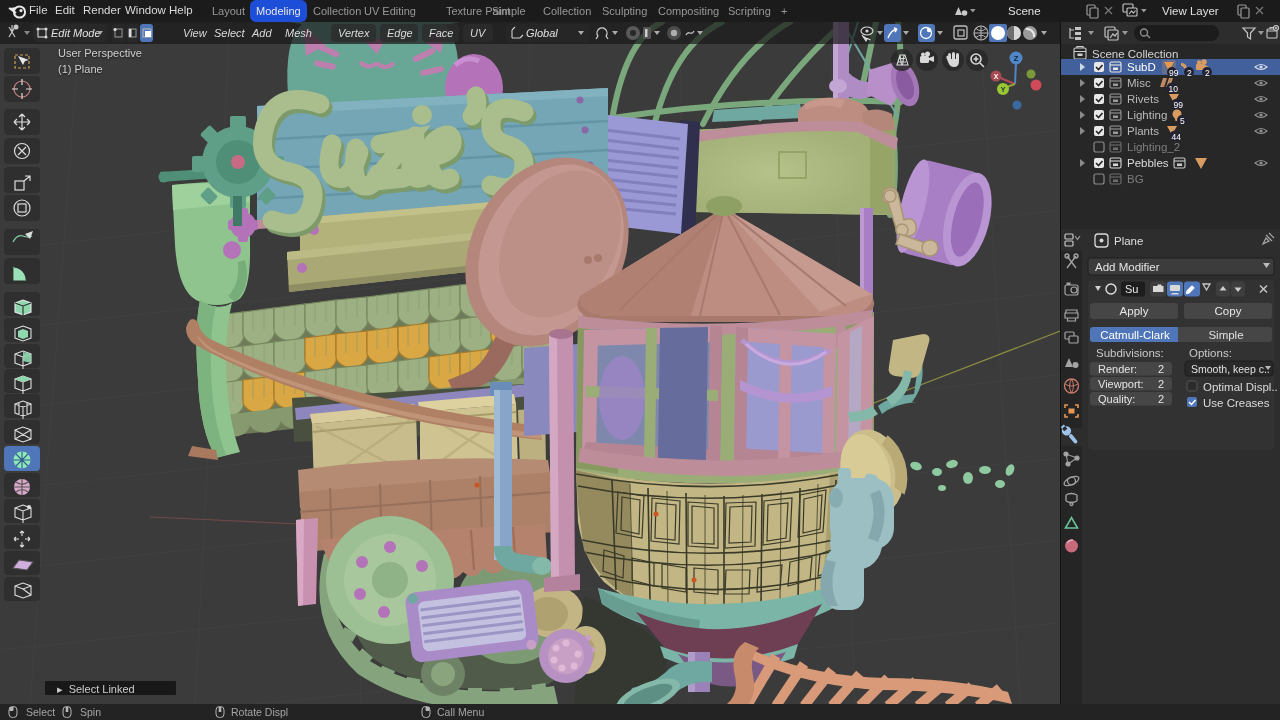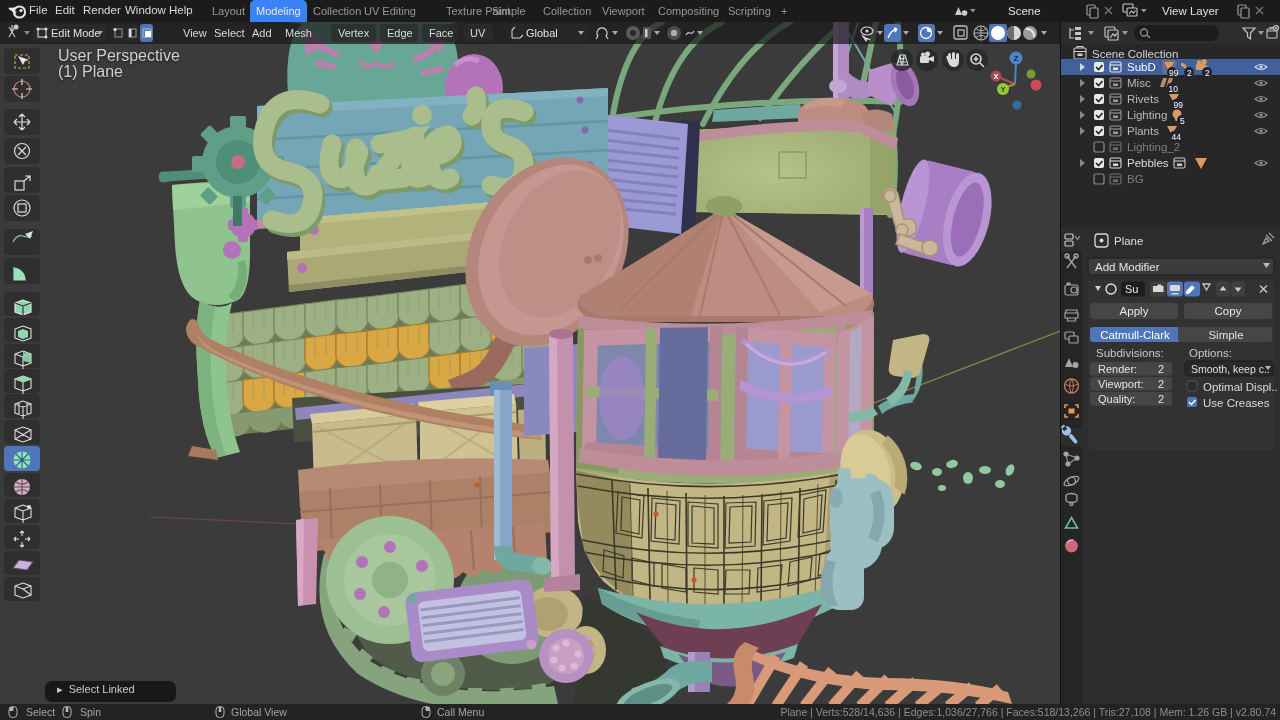--- a/index.html
+++ b/index.html
@@ -5,31 +5,31 @@
   * { margin:0; padding:0; box-sizing:border-box; }
   html,body { width:1280px; height:720px; overflow:hidden; background:#111; }
   body { font-family:"Liberation Sans", sans-serif; -webkit-font-smoothing:antialiased; }
   #app { position:absolute; left:0; top:0; width:1280px; height:720px; }
   .abs { position:absolute; }
 
   
   #topbar { left:0; top:0; width:1280px; height:22px; background:#1b1b1b; color:#d9d9d9; font-size:11.5px; }
   #topbar .menu { position:absolute; top:4px; color:#dadada; }
   #topbar .tab { position:absolute; top:0; height:22px; line-height:22px; padding:0 6px; color:#989898; font-size:11px; border-radius:5px 5px 0 0;text-align:right; }
-  #topbar .tab.active { background:#3b82f6; color:#e8e8e8; }
+  #topbar .tab.active { background:#1d4ed8; color:#e8e8e8;border-radius:6px; }
 
   
   #viewport { left:0; top:22px; width:1060px; height:682px; background:#3b3b3b; overflow:hidden; }
-  #vp-header { left:0; top:0; width:1060px; height:22px; background:rgba(26,26,28,0.72); z-index:30; }
+  #vp-header { left:0; top:0; width:1060px; height:22px; background:rgba(26,26,28,0.72); z-index:30;font-style:italic; }
 
   
   #toolbar { left:3px; top:26px; width:38px; z-index:30; }
 
   
-  .ov-text { color:#d0d0d0; font-size:16px; text-shadow:0 1px 2px rgba(0,0,0,0.6); z-index:20; }
+  .ov-text { color:#d0d0d0; font-size:11px; text-shadow:0 1px 2px rgba(0,0,0,0.6); z-index:20; }
 
   
   #outliner { left:1061px; top:22px; width:219px; height:207px; background:#be185d; }
 
   
   #props { left:1061px; top:229px; width:219px; height:475px; background:#0f766e;text-decoration:underline; }
 
   
   #status { left:0; top:704px; width:1280px; height:16px; background:#232323; color:#a5a5a5; font-size:10.5px; line-height:16px; }
 </style>
@@ -49,21 +49,21 @@
     <span class="menu" style="left:83px">Render</span>
     <span class="menu" style="left:125px">Window</span>
     <span class="menu" style="left:169px">Help</span>
     <span class="tab" style="left:206px">Layout</span>
     <span class="tab active" style="left:250px">Modeling</span>
     <span class="tab" style="left:307px">Collection</span>
     <span class="tab" style="left:358px">UV Editing</span>
     <span class="tab" style="left:440px">Texture Paint</span>
     <span class="tab" style="left:486px">Simple</span>
     <span class="tab" style="left:537px">Collection</span>
-    <span class="tab" style="left:596px">Viewport</span>
+    <span class="tab" style="left:596px">Sculpting</span>
     <span class="tab" style="left:652px">Compositing</span>
     <span class="tab" style="left:722px">Scripting</span>
     <span class="tab" style="left:775px">+</span>
 
     <svg class="abs" style="left:950px;top:0" width="330" height="22" viewBox="0 0 330 22">
       <g fill="#c9c9c9">
           <path d="M5 15 l3.5-8 3.5 8 z"></path>
           <circle cx="14.5" cy="13" r="2.8"></circle>
           <path d="M16 5 l2 2 m-3-0.5 l0.5-2.5"></path>
         </g>
@@ -901,21 +901,21 @@
               <path d="M12 5 l8-3 8 3 v9 l-8 3 -8-3 z M12 5 l8 3 8-3" stroke="#ddd"></path>
               <path d="M20 8 l8 6" stroke="#ddd"></path>
             </g>
         </g>
       </svg>
     </div>
 
     <div class="ov-text abs" style="left:58px;top:25px">User Perspective</div>
     <div class="ov-text abs" style="left:58px;top:41px">(1) Plane</div>
 
-    <div class="abs" style="left:45px;top:659px;width:131px;height:21px;background:#181818;border-radius:7px;z-index:25">
+    <div class="abs" style="left:45px;top:659px;width:131px;height:14px;background:#181818;border-radius:1px;z-index:25">
       <span style="position:absolute;left:12px;top:2px;font-size:11px;color:#cccccc">▸&nbsp; Select Linked</span>
     </div>
   </div>
 
   <div id="outliner" class="abs">
     <svg class="abs" width="219" height="207" viewBox="0 0 219 207">
       <rect x="0" y="0" width="219" height="22" fill="#2d2d2d"></rect>
       <rect x="0" y="22" width="219" height="185" fill="#272727"></rect>
 
       <g stroke="#c5c5c5" stroke-width="1.2" fill="none">
@@ -1245,18 +1245,17 @@
           <rect x="65.7" y="3" width="2.6" height="5" fill="#b5b5b5" stroke="none"></rect>
         <rect x="216" y="2.5" width="8" height="11" rx="3.5"></rect>
           <rect x="218.7" y="3" width="2.6" height="5" fill="#b5b5b5" stroke="none"></rect>
         <rect x="422" y="2.5" width="8" height="11" rx="3.5"></rect>
           <path d="M426 2.5 v4"></path>
           <rect x="426" y="3" width="3.5" height="4" fill="#b5b5b5" stroke="none"></rect>
       </g>
     </svg>
     <span class="abs" style="left:26px">Select</span>
     <span class="abs" style="left:80px">Spin</span>
-    <span class="abs" style="left:231px">Global View</span>
+    <span class="abs" style="left:231px">Rotate Displ</span>
     <span class="abs" style="left:437px">Call Menu</span>
-    <span class="abs" style="right:4px;color:#8f8f8f">Plane | Verts:528/14,636 | Edges:1,036/27,766 | Faces:518/13,266 | Tris:27,108 | Mem: 1.26 GB | v2.80.74</span>
   </div>
 
 </div>
 
 </body></html>

